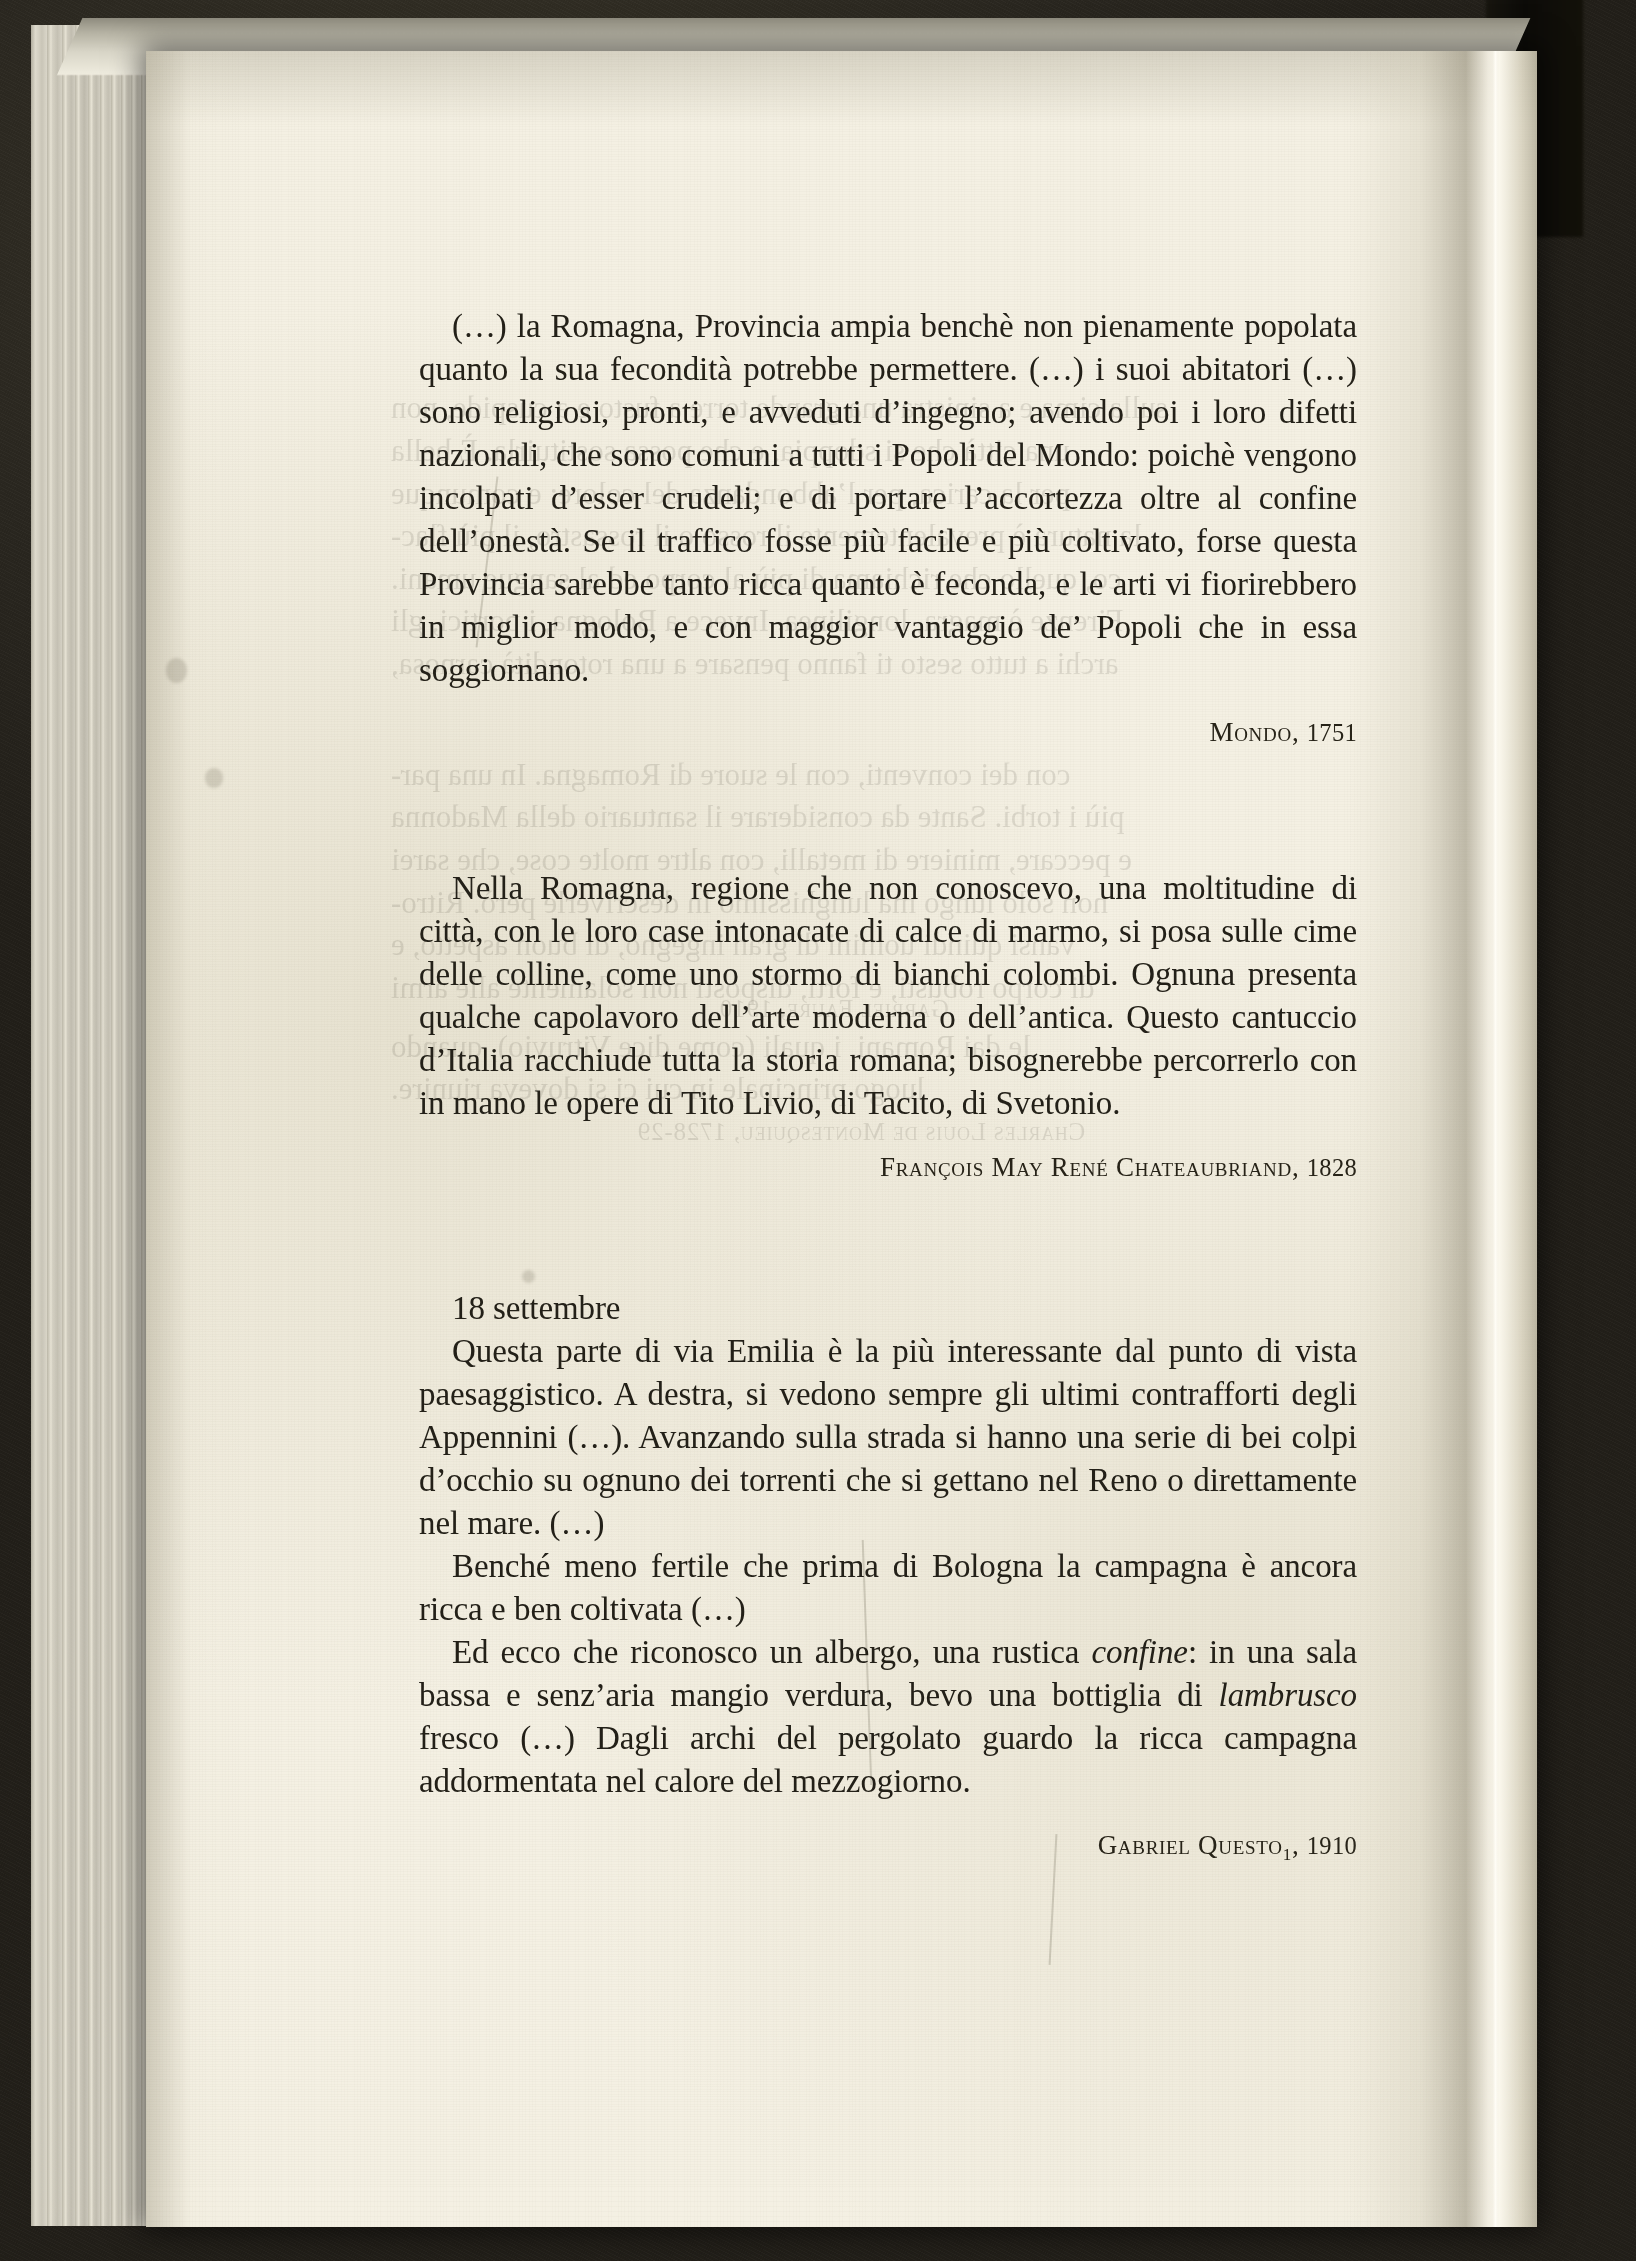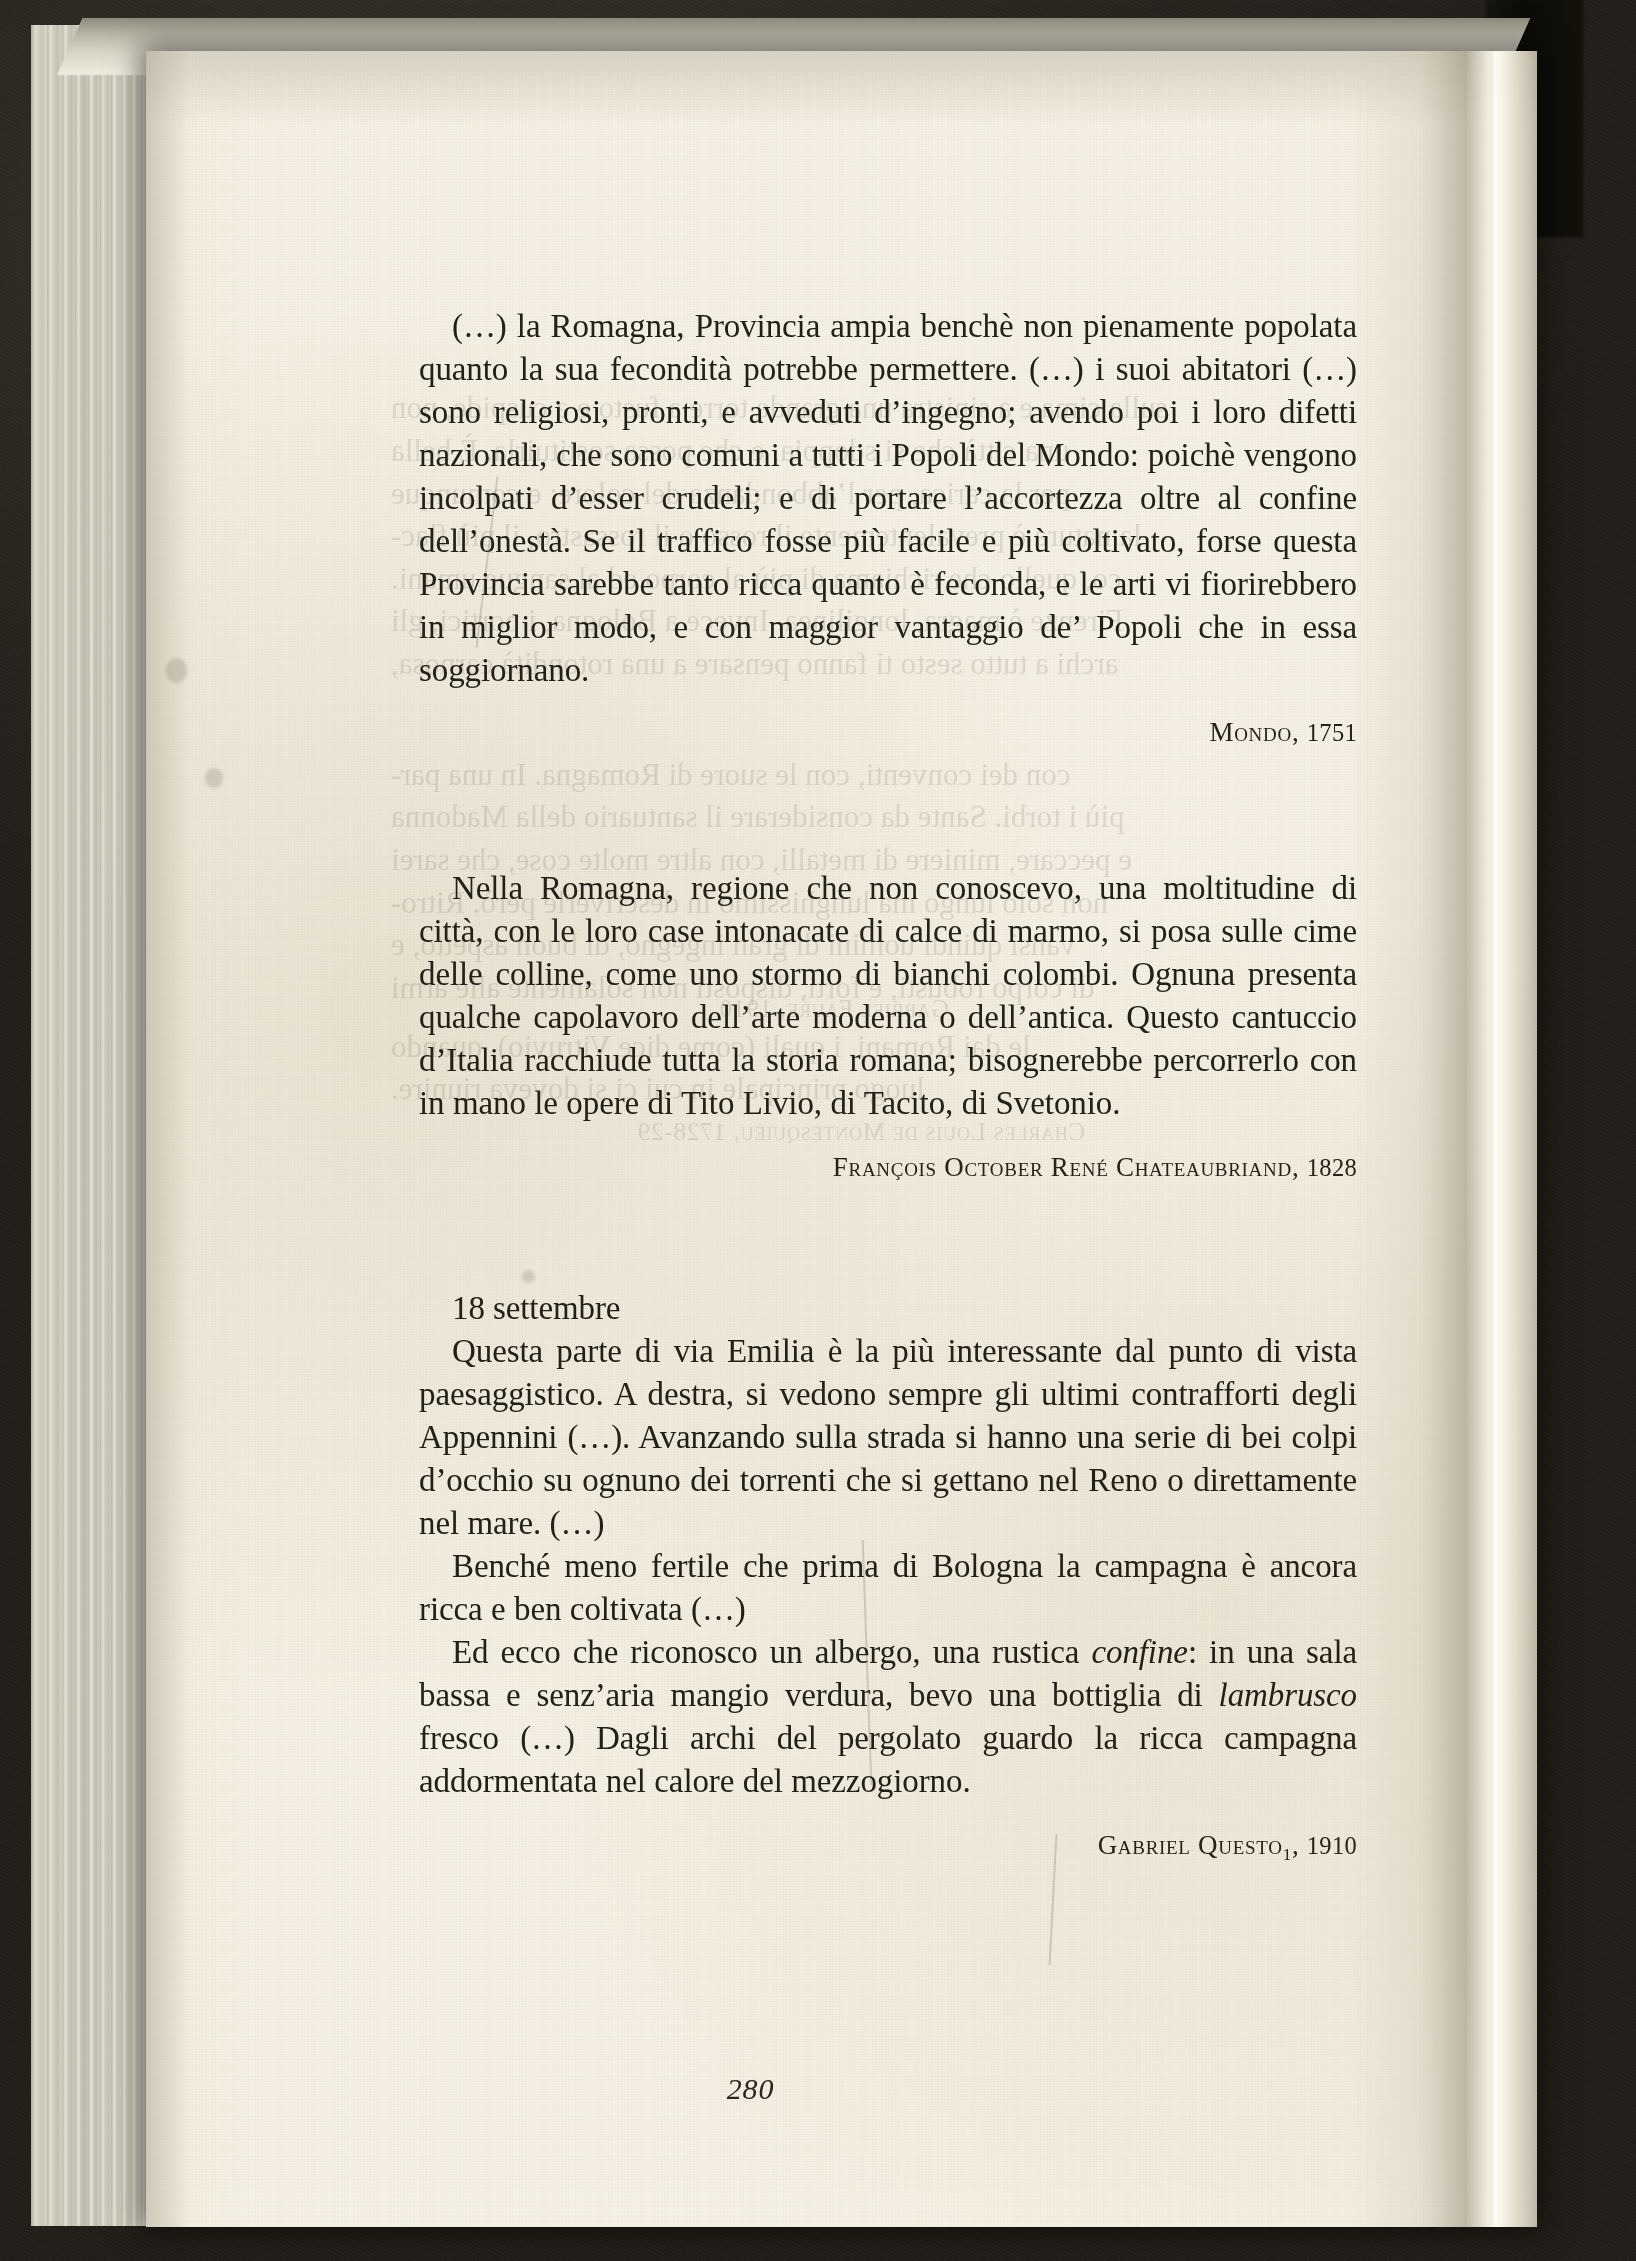--- a/index.html
+++ b/index.html
@@ -282,41 +282,40 @@
           <span class="yr">1751</span>
         </div>
       </div>
 
       <div class="gap-1"></div>
 
       <div>
         <p class="para indent">Nella Romagna, regione che non conoscevo, una moltitudine di città, con le loro case intonacate di calce di marmo, si posa sulle cime delle colline, come uno stormo di bianchi colombi. Ognuna presenta qualche capolavoro dell’arte moderna o dell’antica. Questo cantuccio d’Italia racchiude tutta la storia romana; bisognerebbe percorrerlo con in mano le opere di Tito Livio, di Tacito, di Svetonio.</p>
         <div class="gap-4"></div>
         <div class="attrib">
-          <span>François October René Chateaubriand</span><span>,</span>
+          <span>François May René Chateaubriand</span><span>,</span>
           <span class="yr">1828</span>
         </div>
       </div>
 
       <div class="gap-3"></div>
 
       <div>
         <div class="datehead">18 settembre</div>
         <p class="para indent">Questa parte di via Emilia è la più interessante dal punto di vista paesaggistico. A destra, si vedono sempre gli ultimi contrafforti degli Appennini (…). Avanzando sulla strada si hanno una serie di bei colpi d’occhio su ognuno dei torrenti che si gettano nel Reno o direttamente nel mare. (…)</p>
         <p class="para indent">Benché meno fertile che prima di Bologna la campagna è ancora ricca e ben coltivata (…)</p>
         <p class="para indent" id="faure-p3">Ed ecco che riconosco un albergo, una rustica <i class="it">confine</i>: in una sala bassa e senz’aria mangio verdura, bevo una bottiglia di <i class="it">lambrusco</i> fresco (…) Dagli archi del pergolato guardo la ricca campagna addormentata nel calore del mezzogiorno.</p>
         <div class="gap-4"></div>
         <div class="attrib">
           <span>Gabriel Questo</span><sub>1</sub><span>,</span>
           <span class="yr">1910</span>
         </div>
       </div>
 
     </div>
 
-    <div id="folio">280</div>
 
     <div id="gutter"></div>
     <div id="gutter-crease"></div>
 
   </div>
 </div>
 
 
 </body></html>

